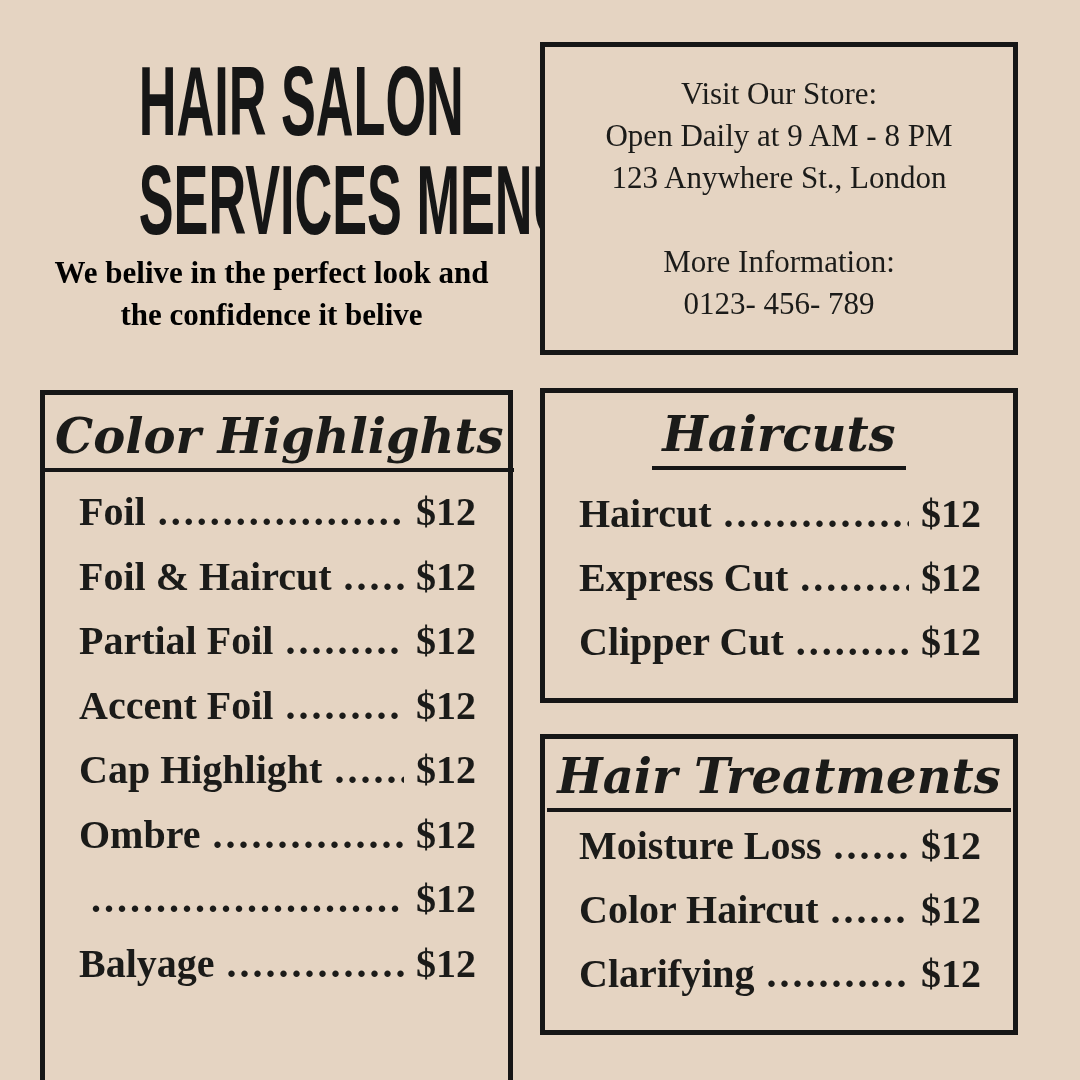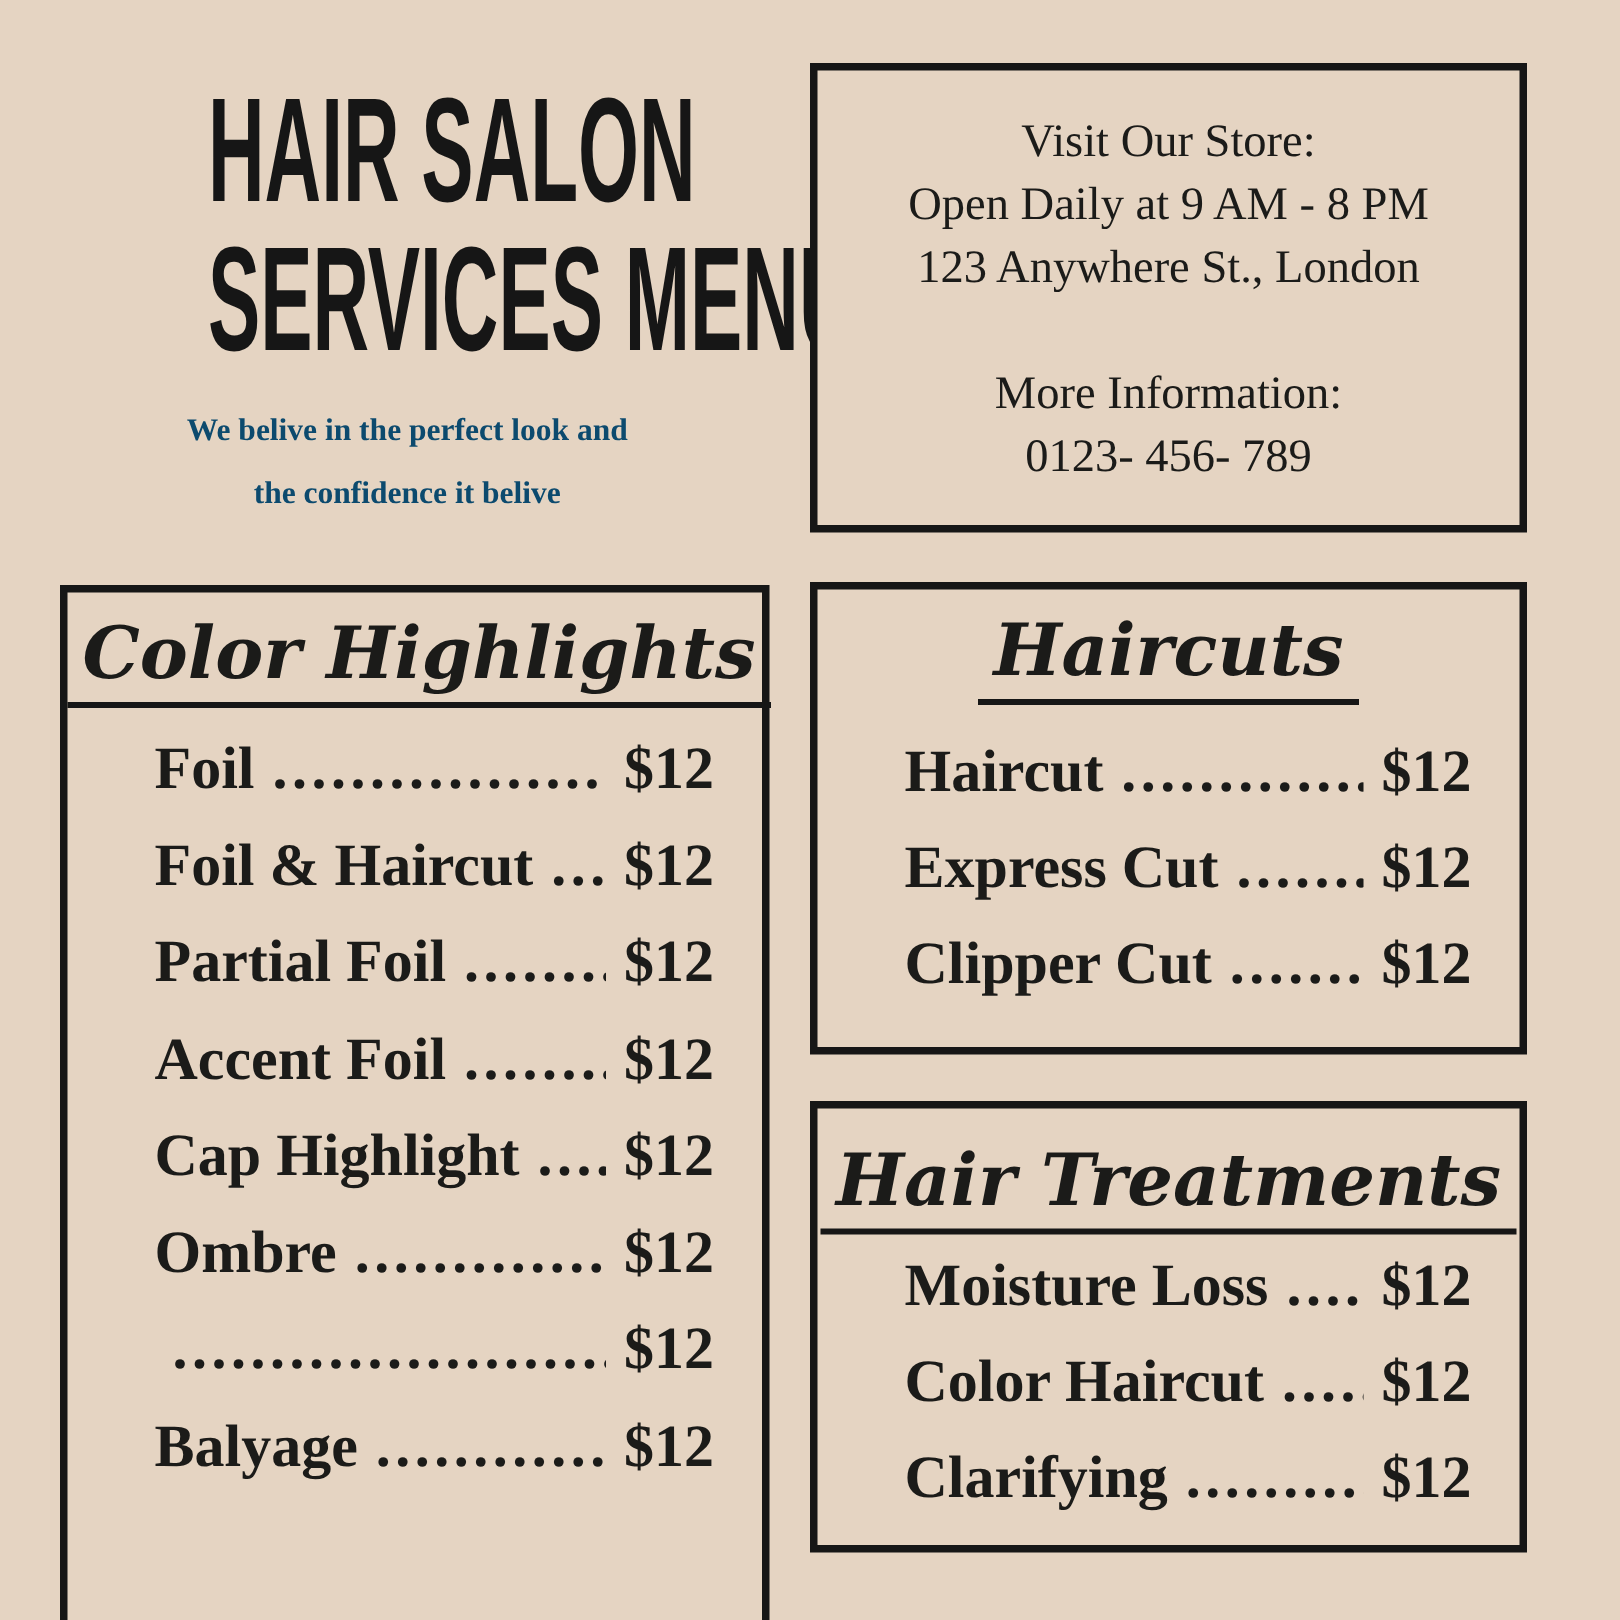--- a/index.html
+++ b/index.html
@@ -33,25 +33,25 @@
     font-family: "Liberation Sans", sans-serif;
     font-weight: 800;
     font-size: 95px;
     line-height: 99px;
     color: #161616;
     white-space: nowrap;
     transform: scaleX(0.55) scaleY(1.04);
     transform-origin: 50% 50%;
   }
   .tagline {
-    margin-top: 15px;
-    font-size: 21px;
+    margin-top: 2px;
+    font-size: 31px;
     line-height: 42px;
     font-weight: 700;
-    color: #0c4a6e;
+    color: #000000;
   }
   
   #info-box {
     left: 540px;
     top: 42px;
     width: 478px;
     height: 313px;
     display: flex;
     flex-direction: column;
     justify-content: center;
@@ -63,35 +63,34 @@
   .info-spacer { height: 42px; }
   
   #color-box      { left: 40px;  top: 390px; width: 473px; height: 815px; }
   #haircuts-box   { left: 540px; top: 388px; width: 478px; height: 315px; }
   #treatments-box { left: 540px; top: 734px; width: 478px; height: 301px; }
 
   .section-title {
     text-align: center;
     margin-top: 12px;
   }
-  #treatments-box .section-title { margin-top: 19px; }
+  #treatments-box .section-title { margin-top: 8px; }
   .section-title .script {
     display: inline-block;
     font-family: "DejaVu Serif", serif;
     font-style: italic;
     font-weight: 700;
     font-size: 48px;
     line-height: 58px;
     padding: 0 10px 3px 10px;
     border-bottom: 4px solid #161616;
     white-space: nowrap;
   }
   .menu-items {
     padding: 0 32px 0 34px;
-    margin-left: 24px;
   }
   #color-box .menu-items      { margin-top: 16px; }
   #haircuts-box .menu-items   { margin-top: 20px; }
   #treatments-box .menu-items { margin-top: 10px; }
 
   .menu-row {
     display: flex;
     align-items: baseline;
     height: 64.5px;
     font-size: 40px;

